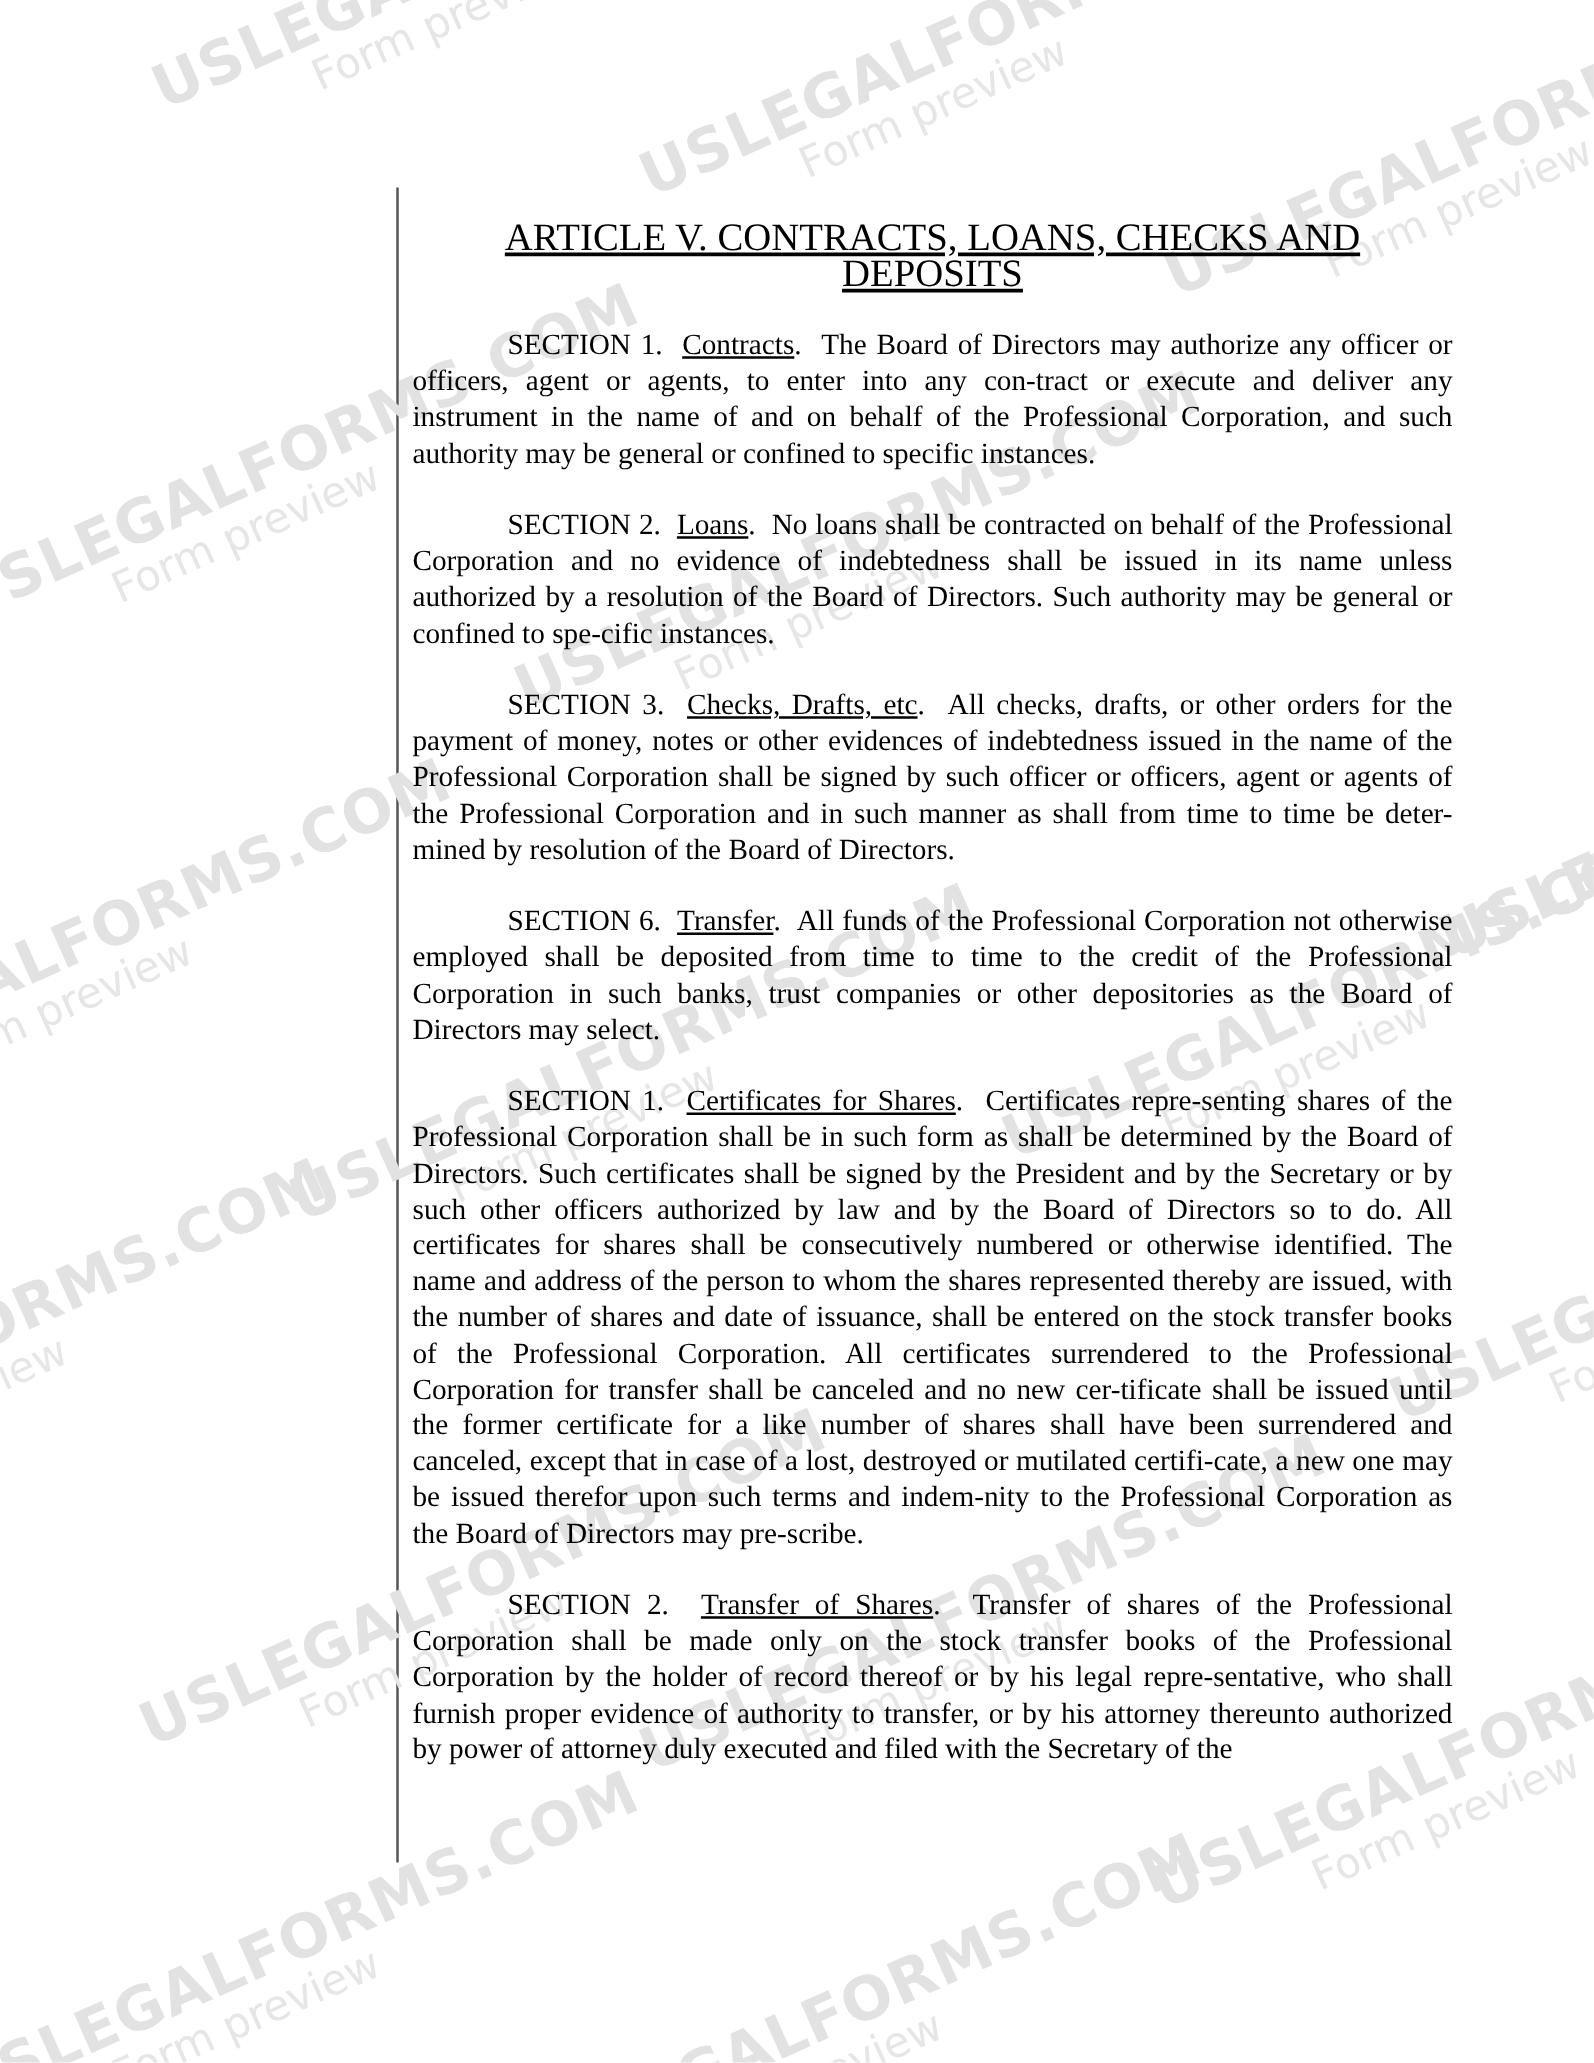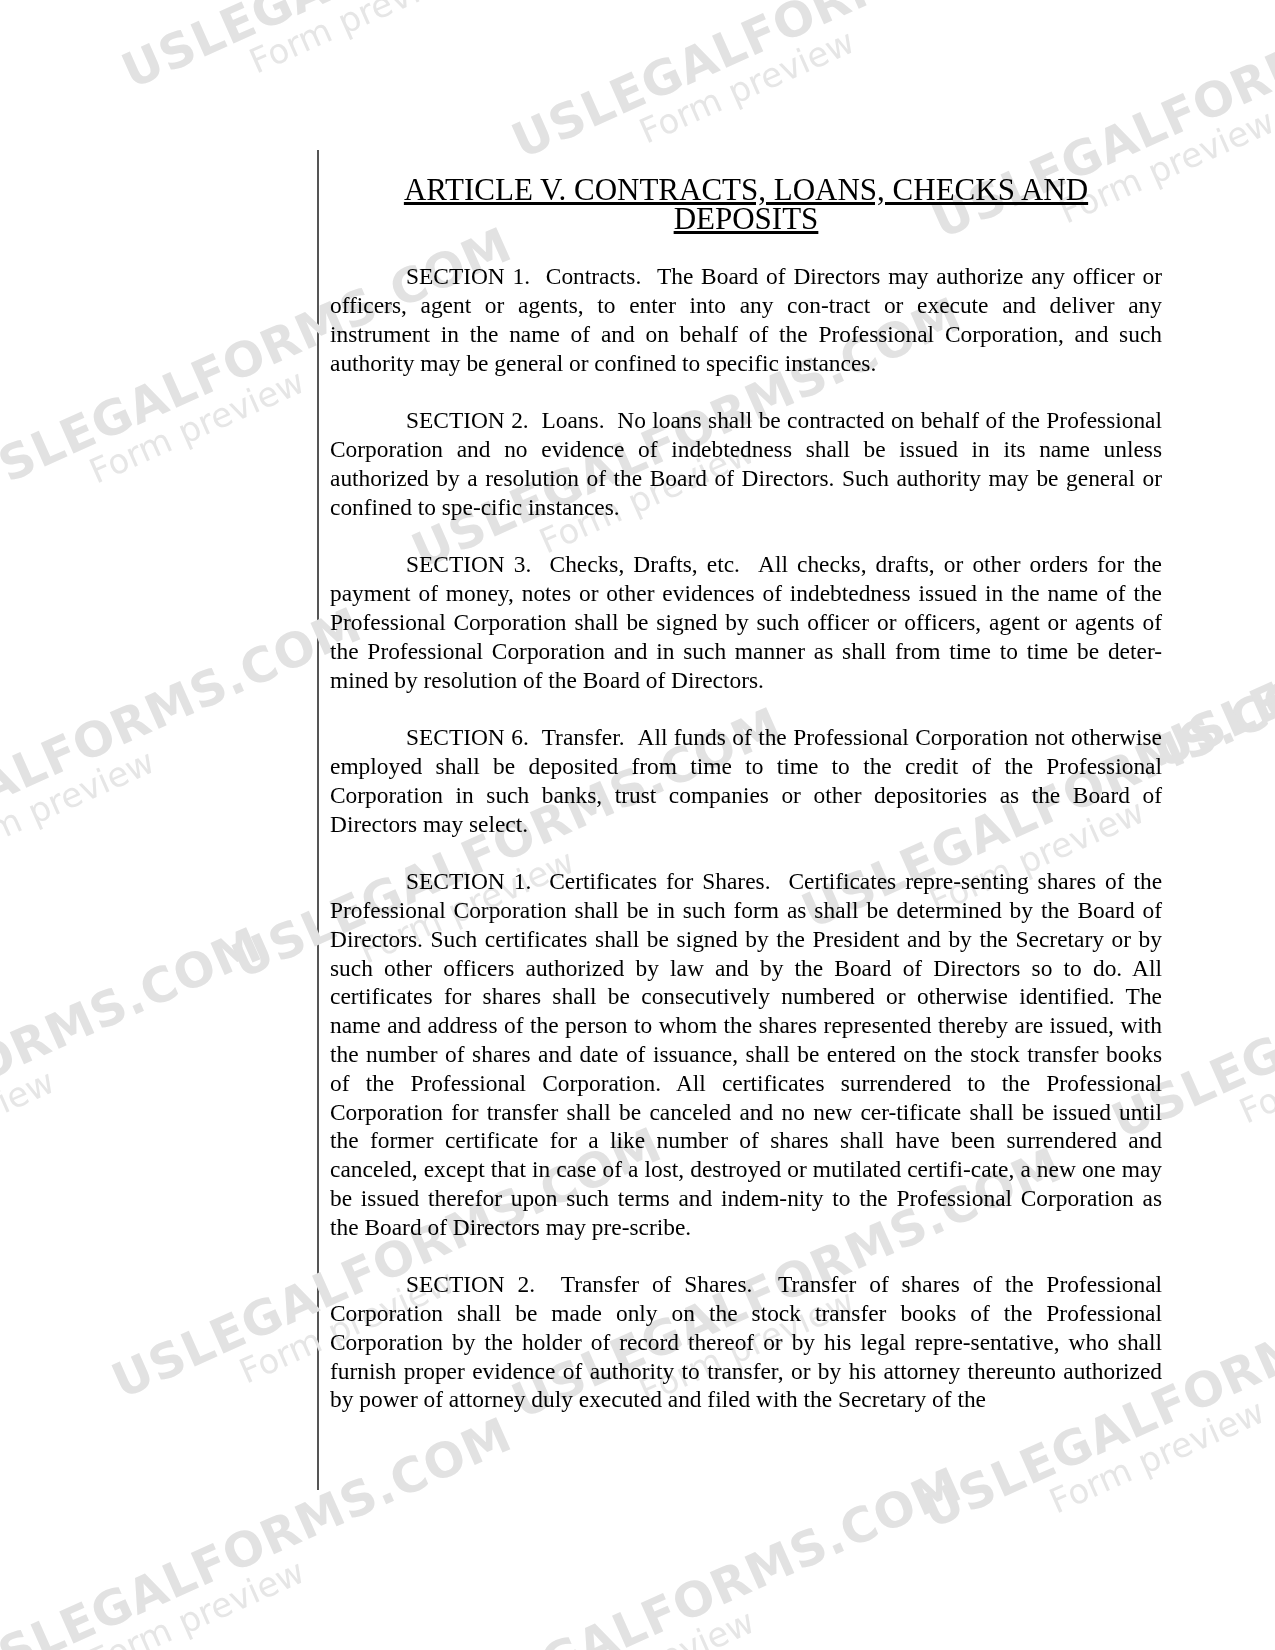--- a/index.html
+++ b/index.html
@@ -46,20 +46,21 @@
       font-size: 31px;
       font-weight: normal;
     }
     .section {
       text-align: justify;
       margin: 0 0 28.8px 0;
       text-indent: 76px;
     }
     .section-label { }
     .section-title {
+      text-decoration: underline;
       text-underline-offset: 2px;
     }
     .watermarks {
       position: absolute;
       left: 0; top: 0;
       width: 1275px; height: 1650px;
       pointer-events: none;
       z-index: 1;
     }
     .wm {

